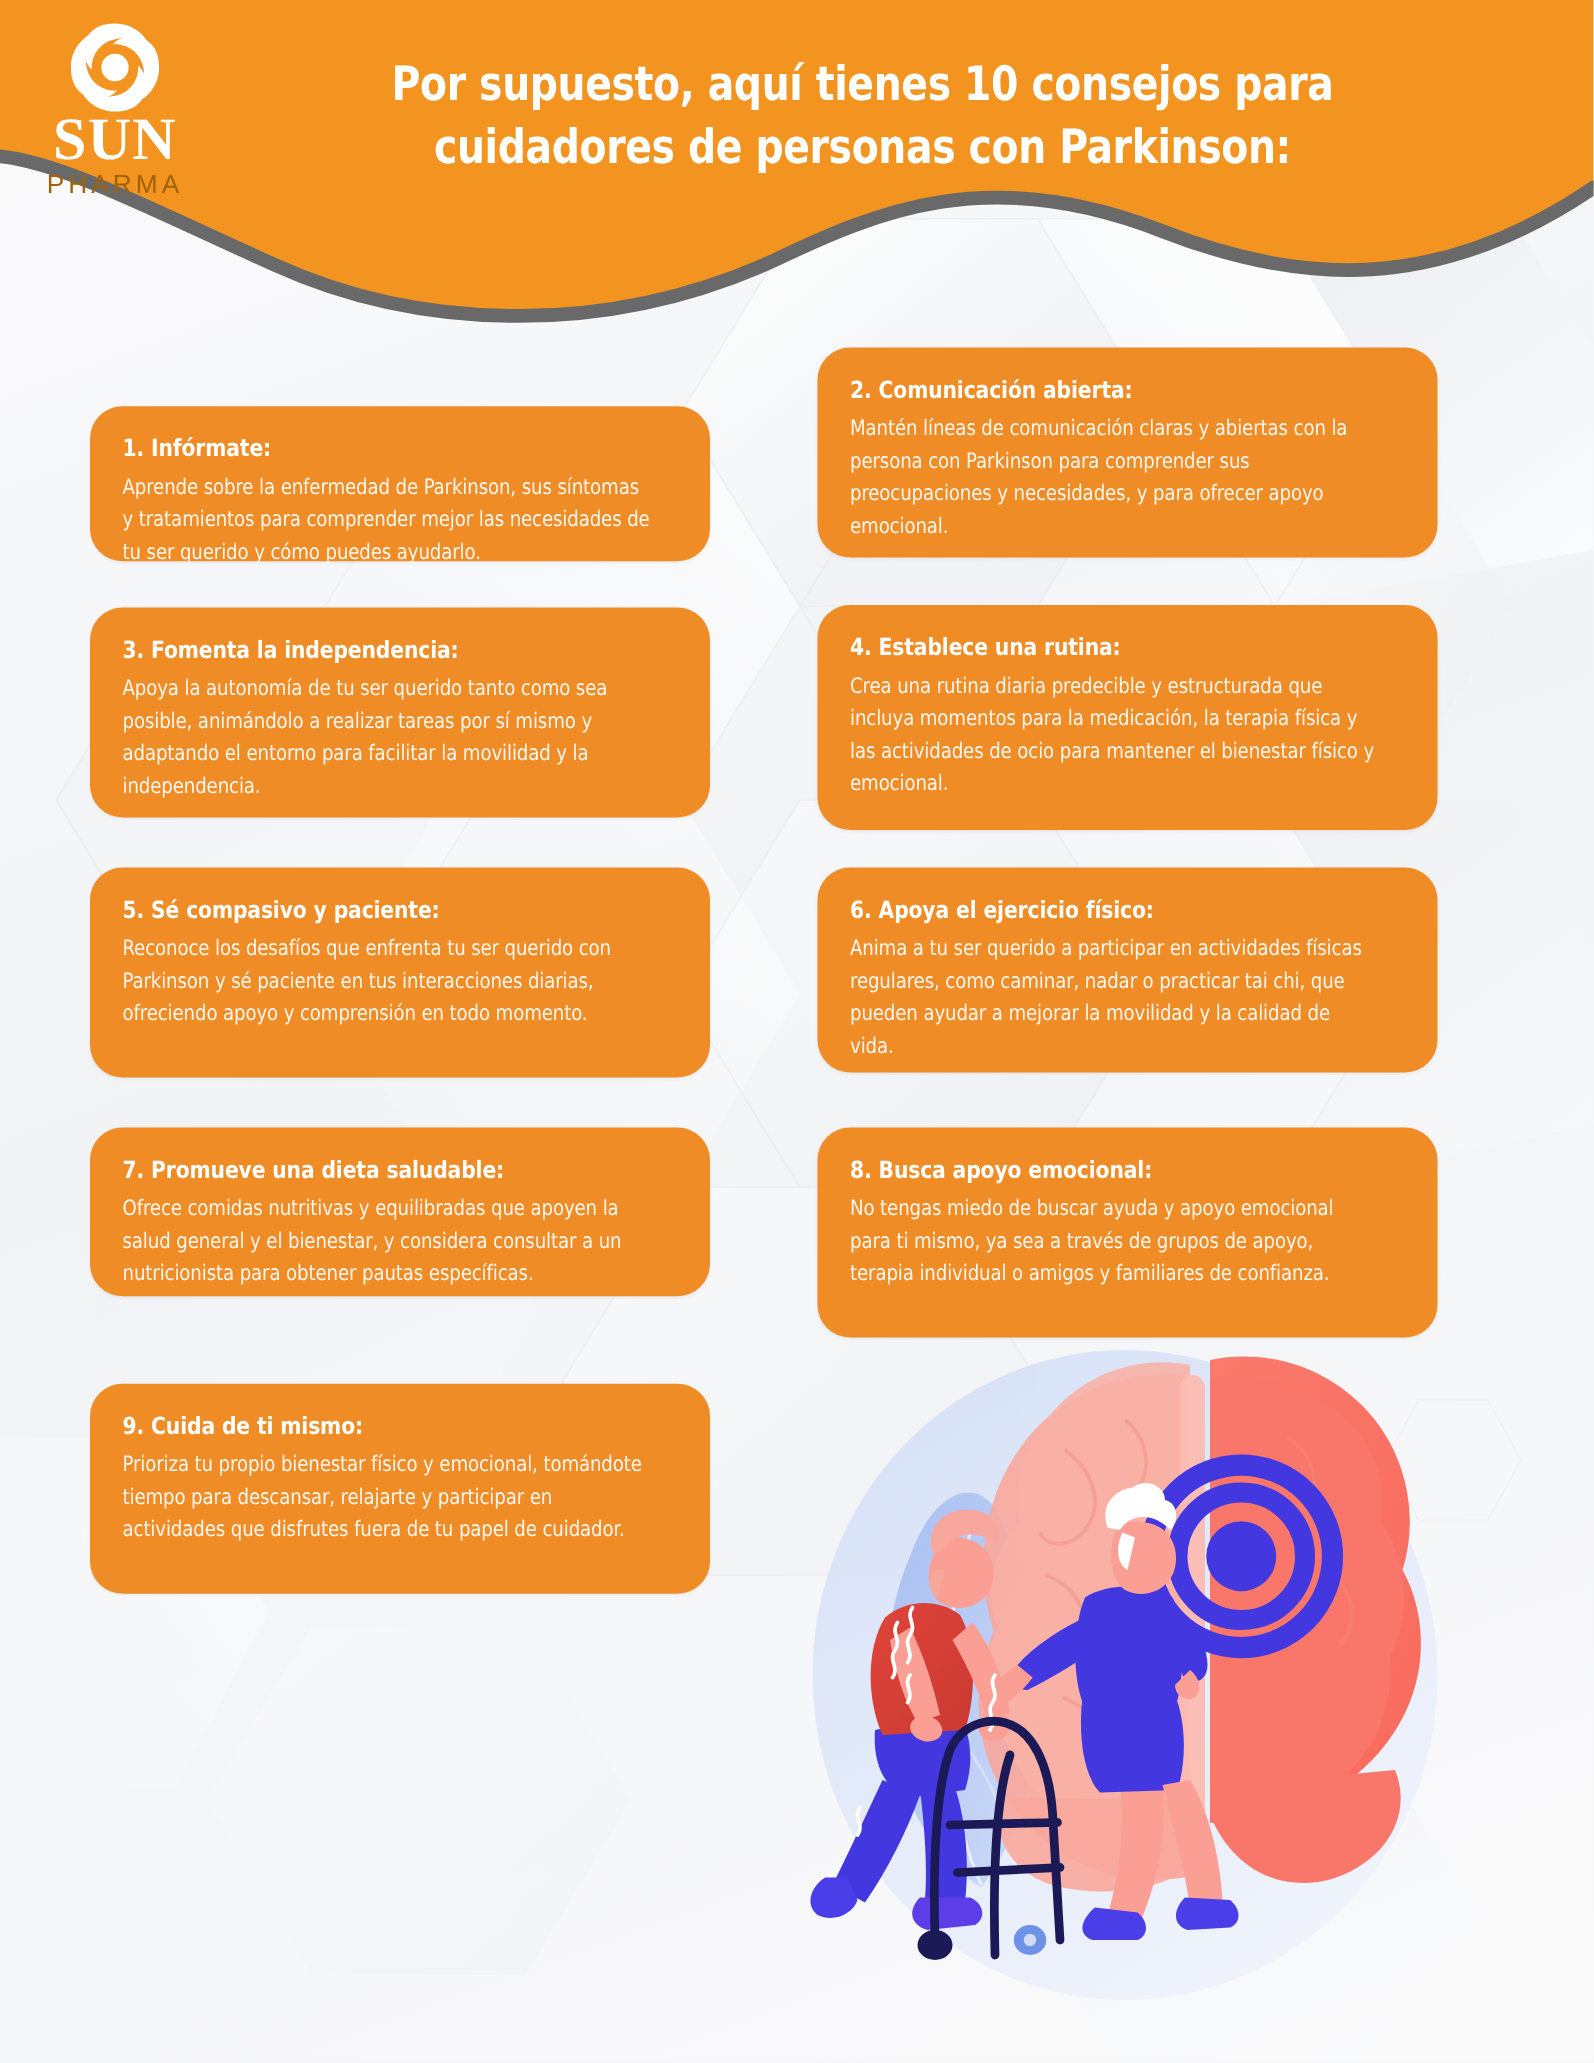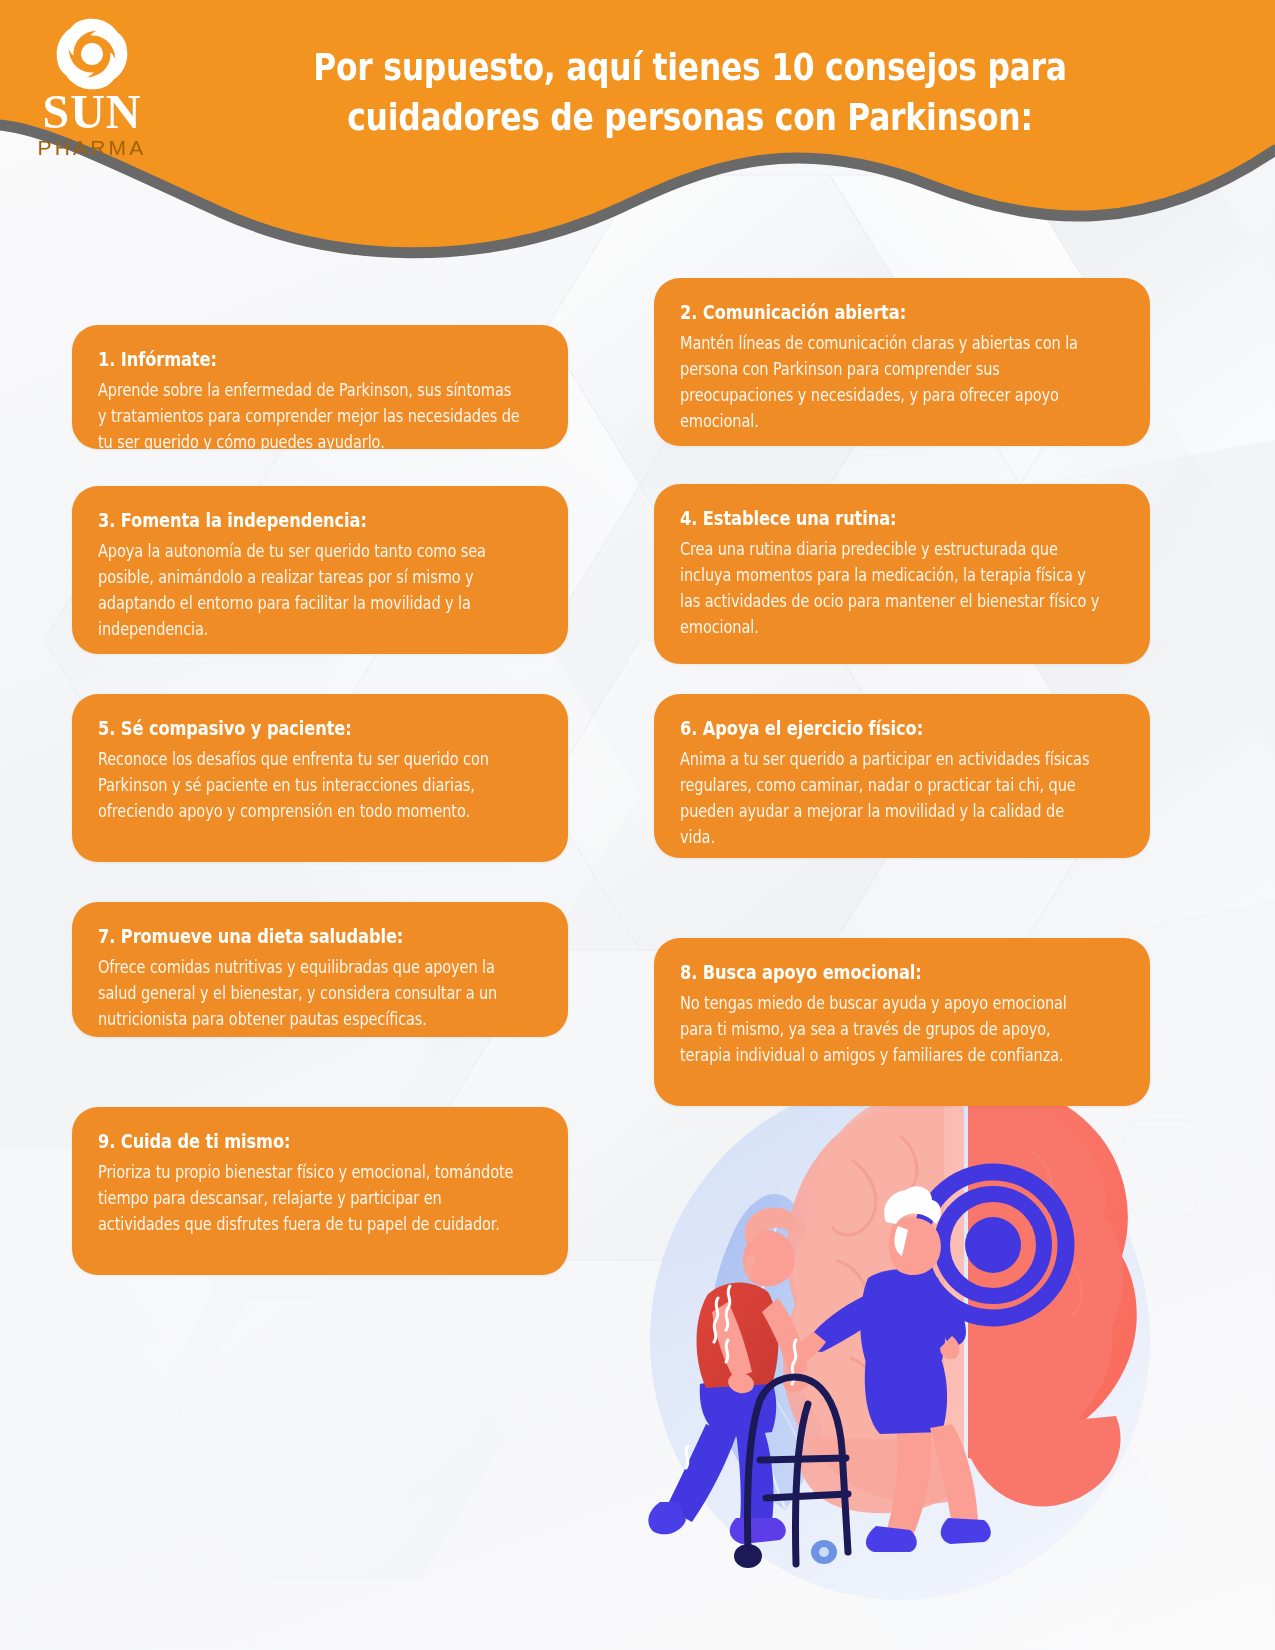--- a/index.html
+++ b/index.html
@@ -90,21 +90,21 @@
   .col-l { left:72px;  width:496px; }
   .col-r { left:654px; width:496px; }
 
   #card-1  { top:277px;  height:124px;margin-top:48px; }
   #card-2  { top:278px;  height:168px; }
   #card-3  { top:486px;  height:168px; }
   #card-4  { top:484px;  height:180px; }
   #card-5  { top:694px;  height:168px; }
   #card-6  { top:694px;  height:164px; }
   #card-7  { top:902px;  height:135px; }
-  #card-8  { top:902px;  height:168px;margin-top:36px; }
+  #card-8  { top:902px;  height:168px; }
   #card-9  { top:1107px; height:168px; }
   #card-10 { top:1308px; height:190px; }
 
   
   #illustration {
     position:absolute;
     left:600px; top:1040px; width:560px; height:570px;
     z-index:4;
   }
 </style>

